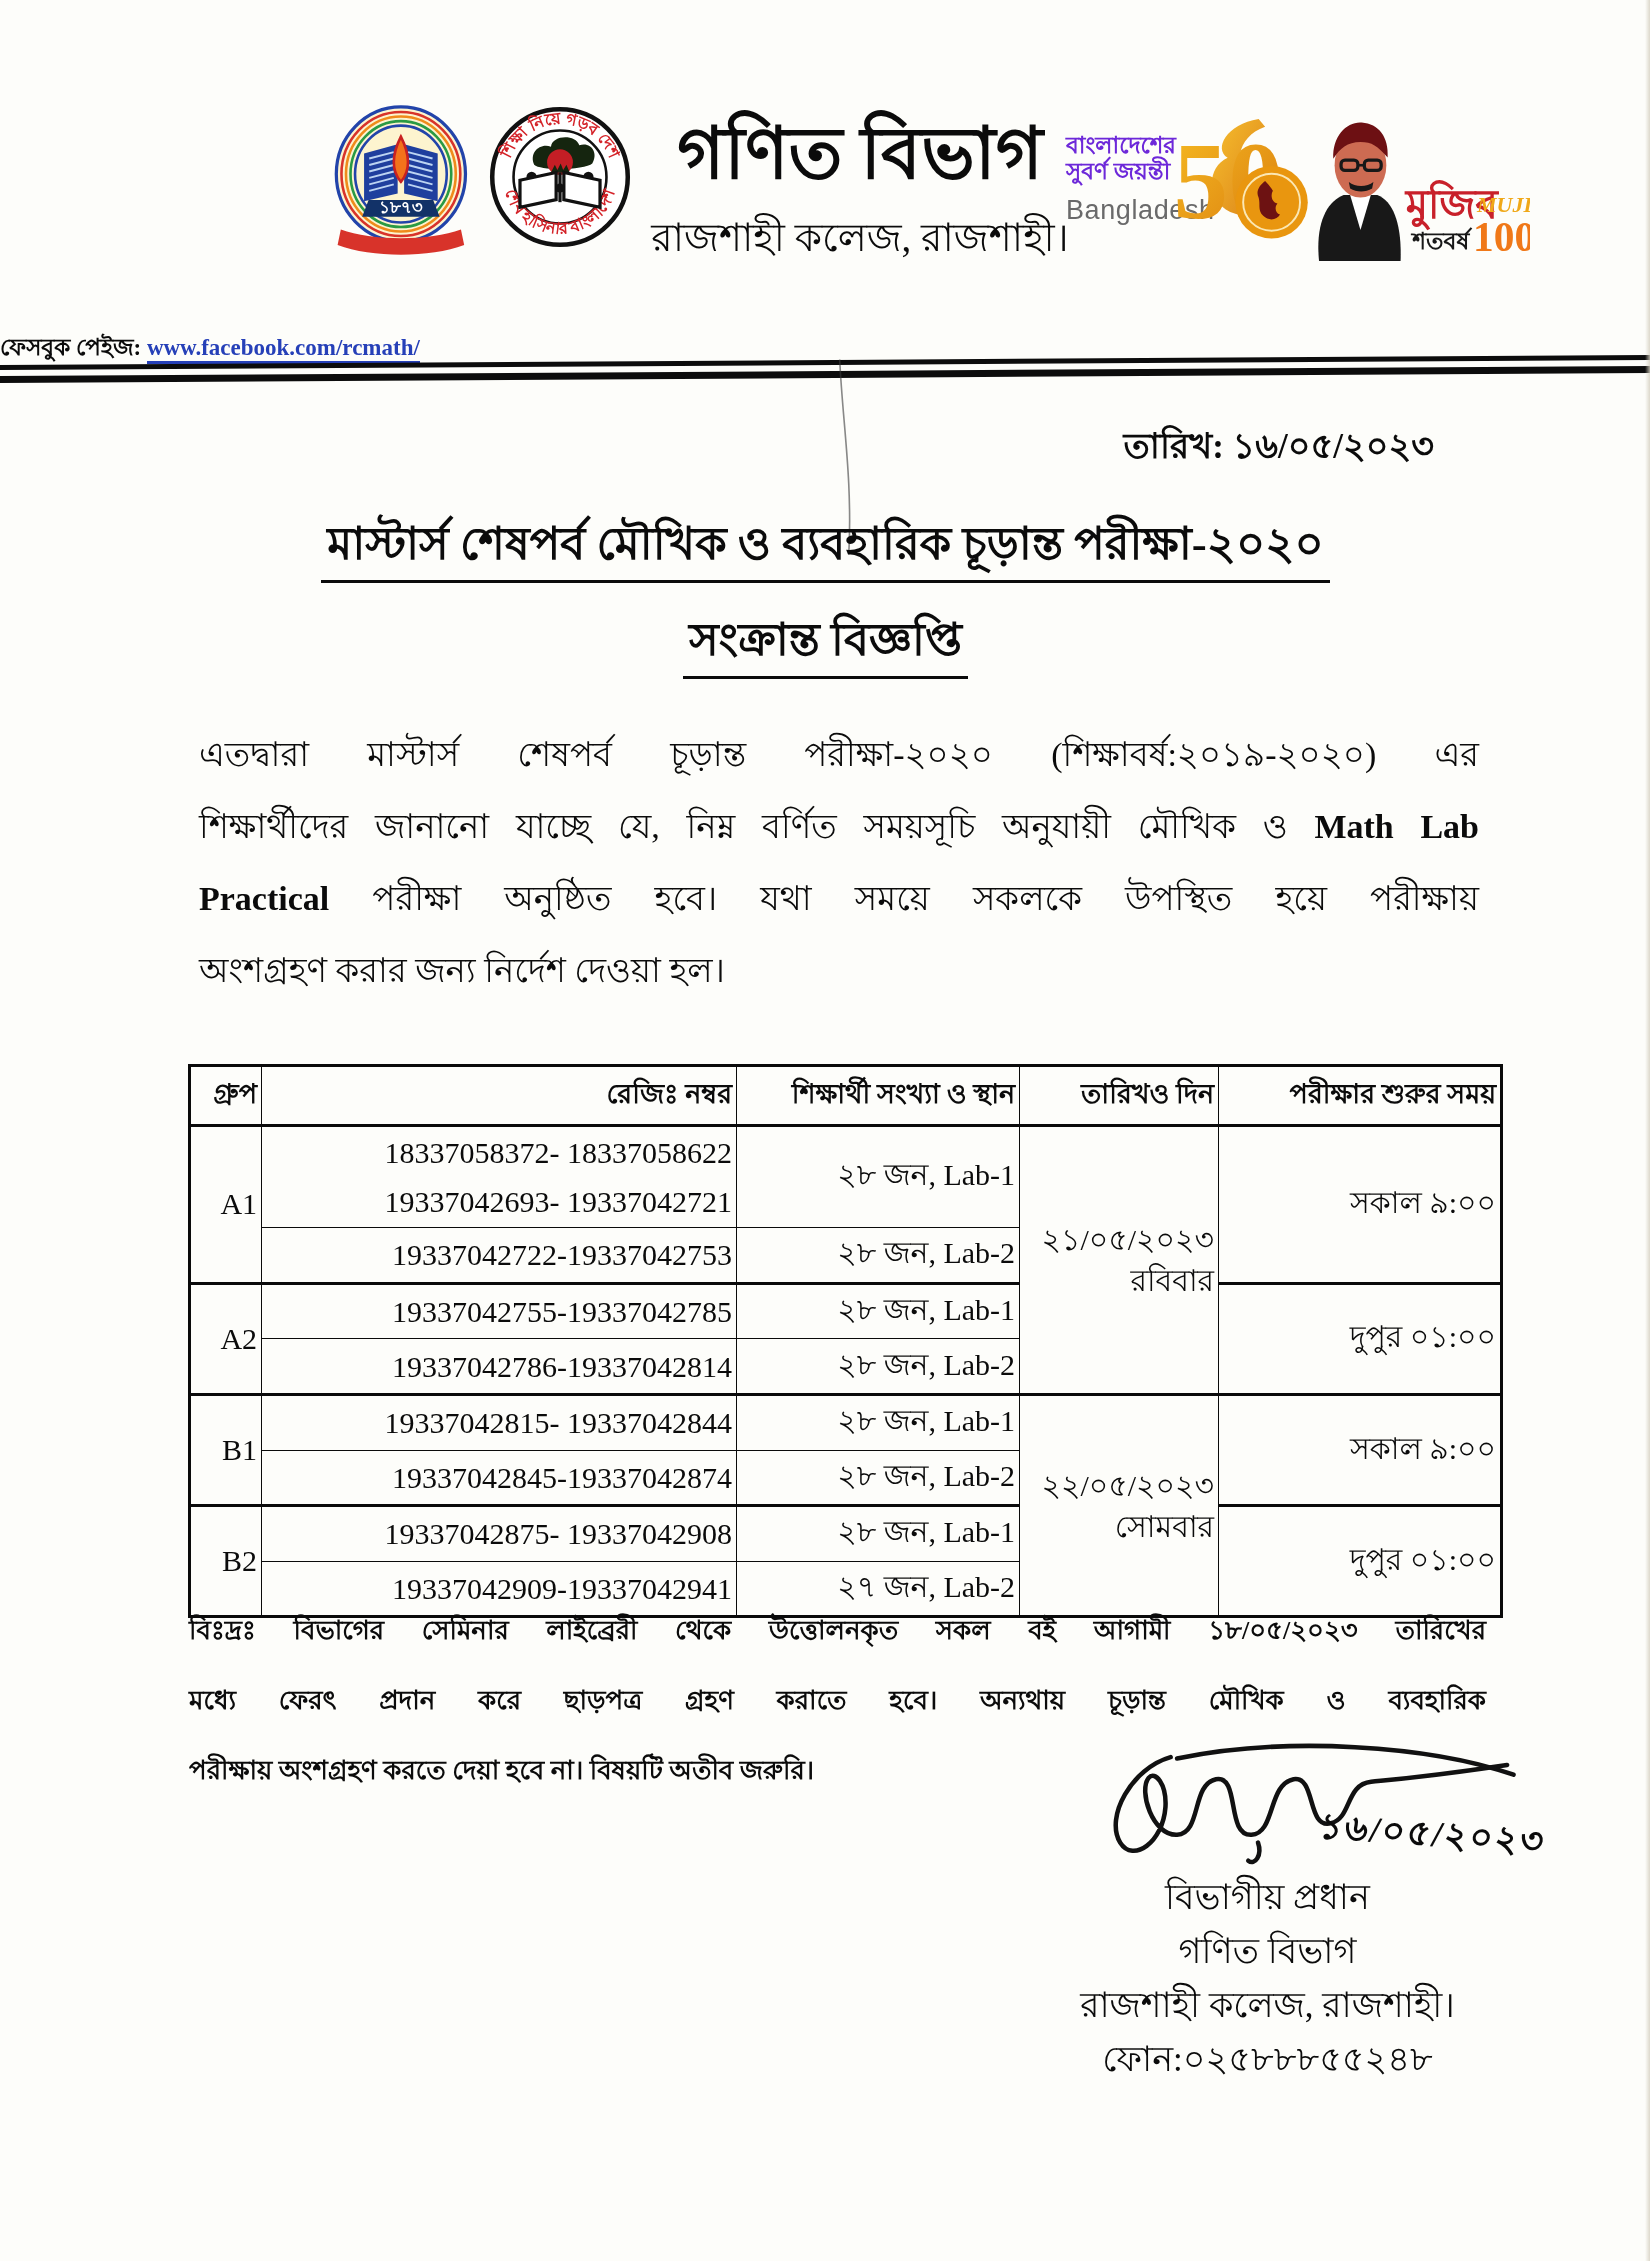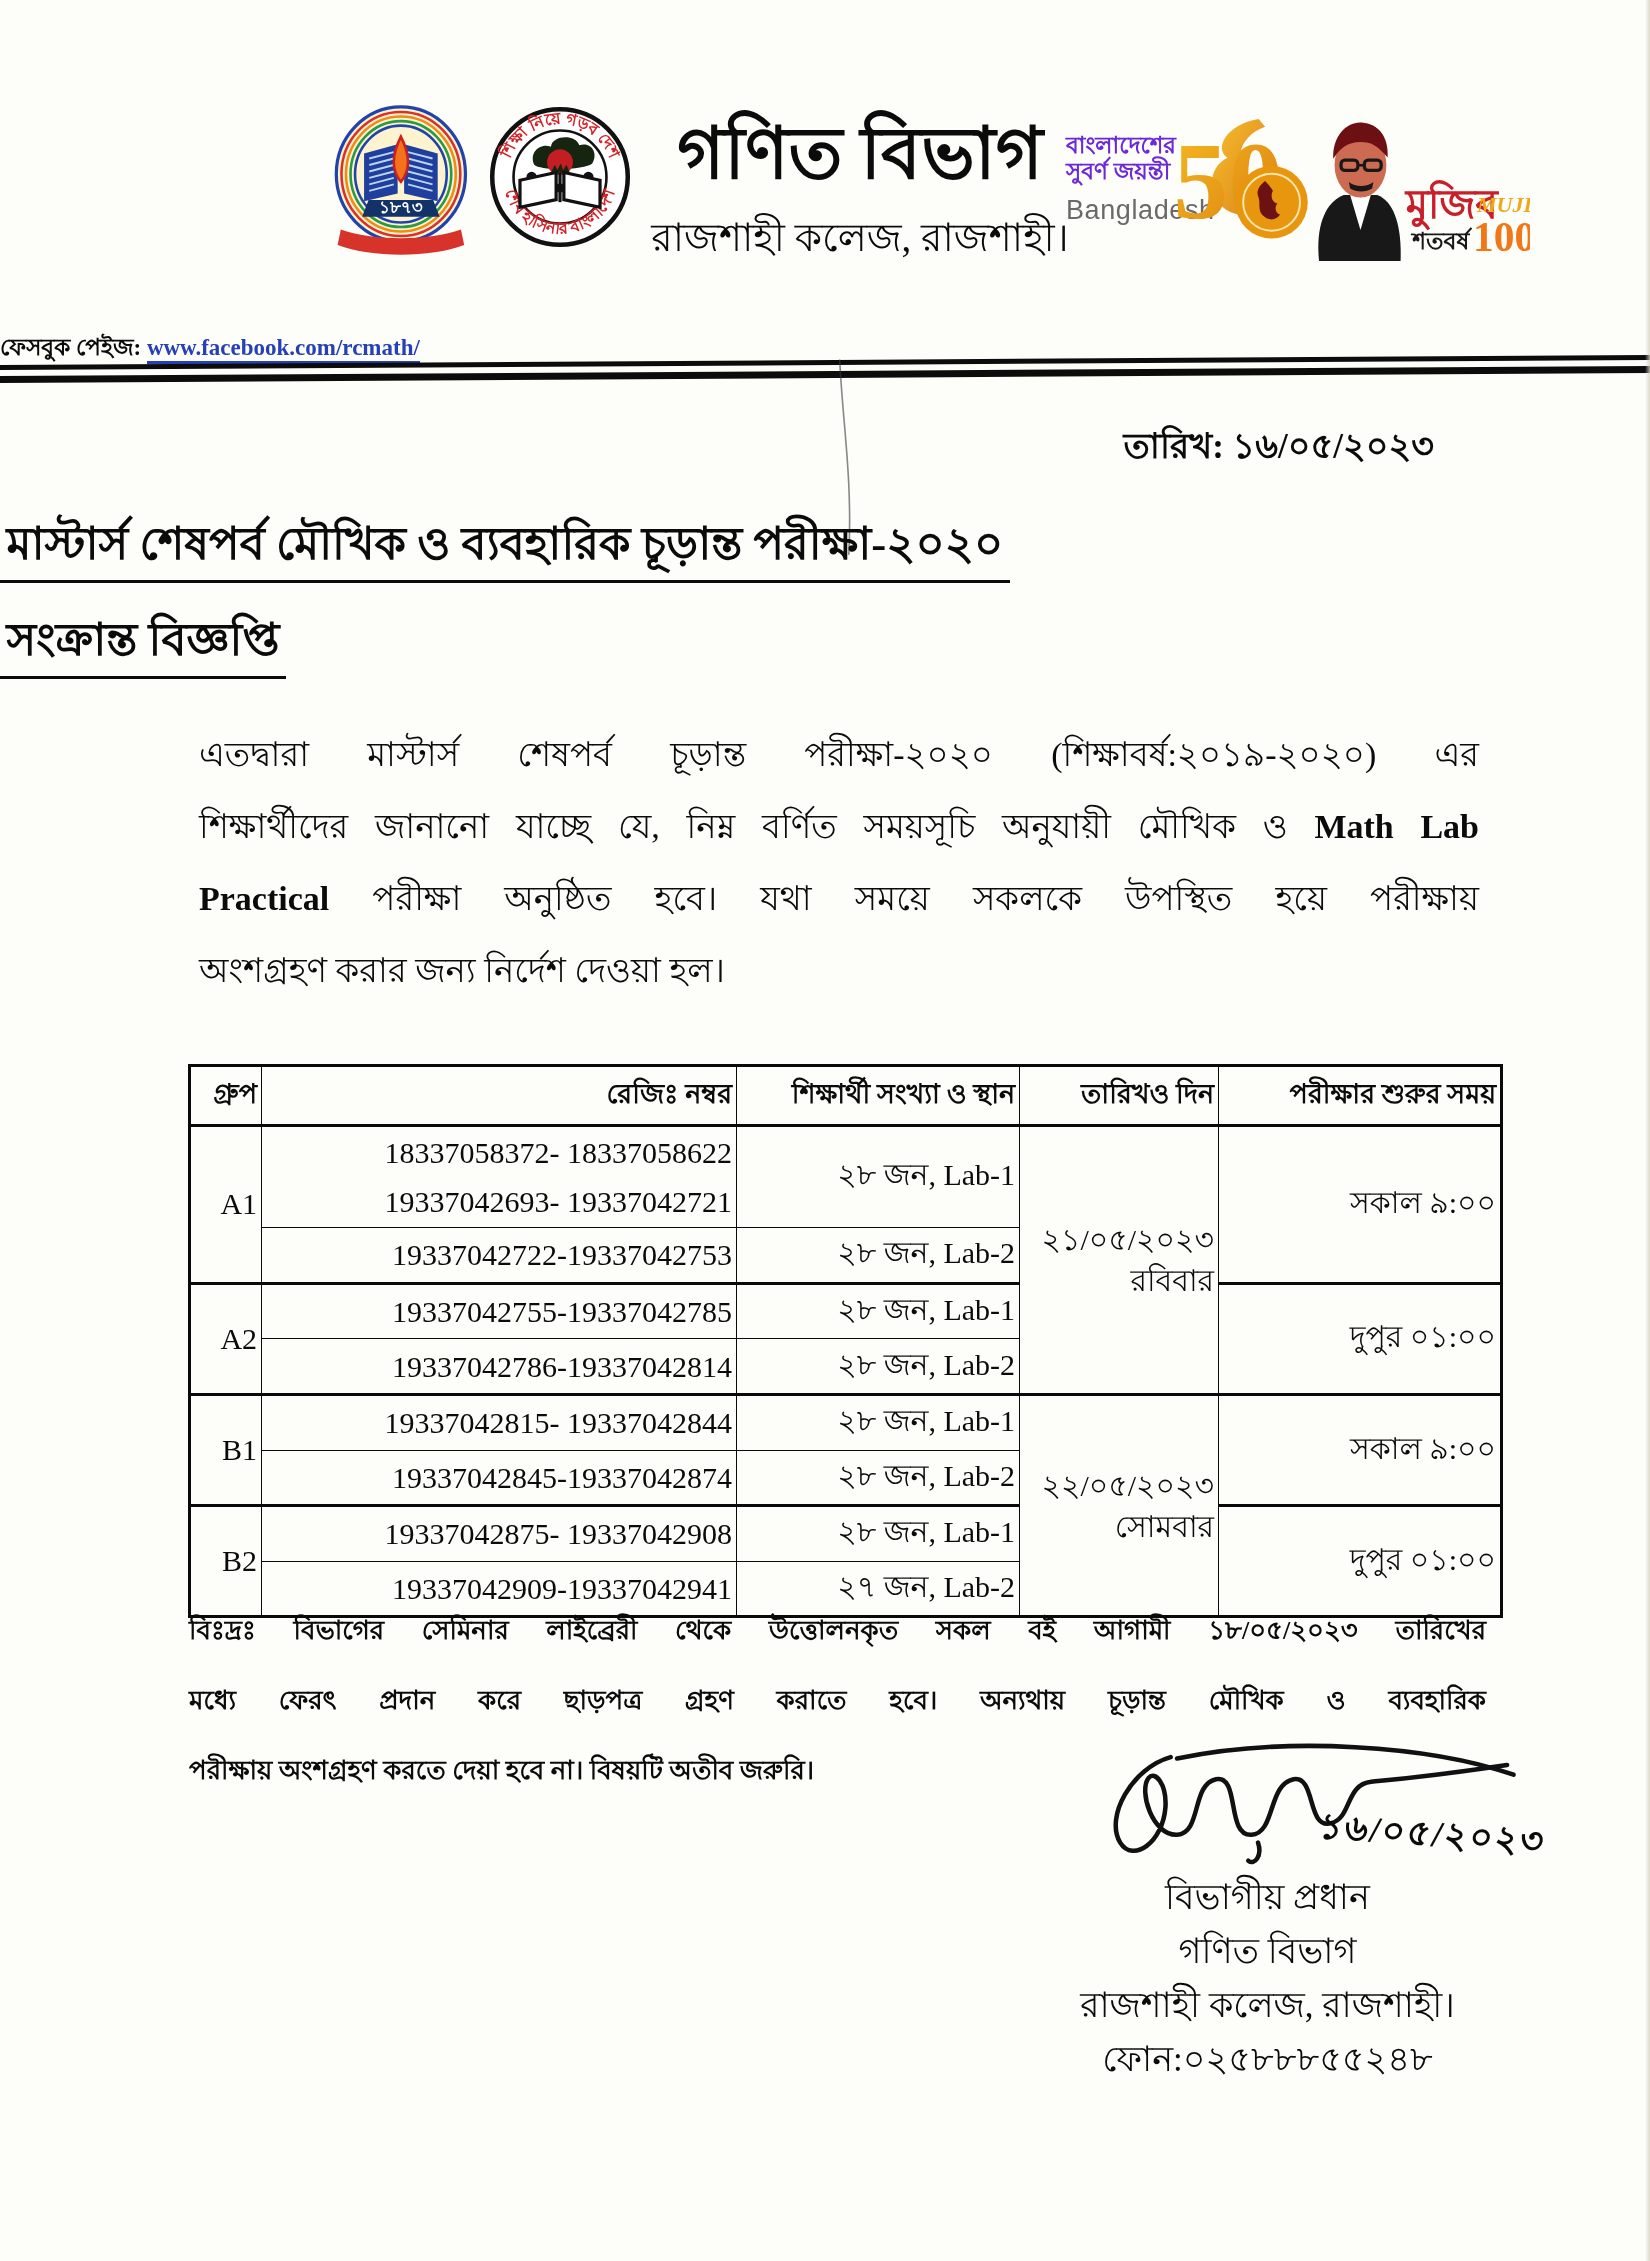--- a/index.html
+++ b/index.html
@@ -21,21 +21,21 @@
               padding-bottom:1.3px;cursor:pointer;}
   .fb-line{position:absolute;left:0;top:329px;width:100%;text-align:left;
            font-size:23px;font-weight:bold;}
   .rule{position:absolute;left:0;width:1651px;background:#0c0c0c;transform:rotate(-0.35deg);}
   .rule1{top:360px;height:4.5px;}
   .rule2{top:371px;height:6.5px;}
 
   .date-line{position:absolute;right:217px;top:395px;font-size:35px;font-weight:bold;margin-top:24px;}
 
   
-  .title-wrap{position:absolute;left:0;width:100%;text-align:left;}
+  .title-wrap{position:absolute;left:0;width:100%;text-align:center;}
   .t1{top:516px;}
   .t2{top:612px;}
   .title-inner{display:inline-block;font-size:45px;font-weight:bold;
                border-bottom:3.9px solid #0b0b0b;padding:0 6.5px 7.8px 6.5px;line-height:1.25;}
 
   
   .body-par{position:absolute;left:189px;top:719px;width:1290px;font-size:34px;}
   .body-line{line-height:72px;text-align:justify;text-align-last:justify;margin-left:10px;}
   .body-line:last-child{text-align-last:left;}
   .latin-b{font-weight:bold;}

